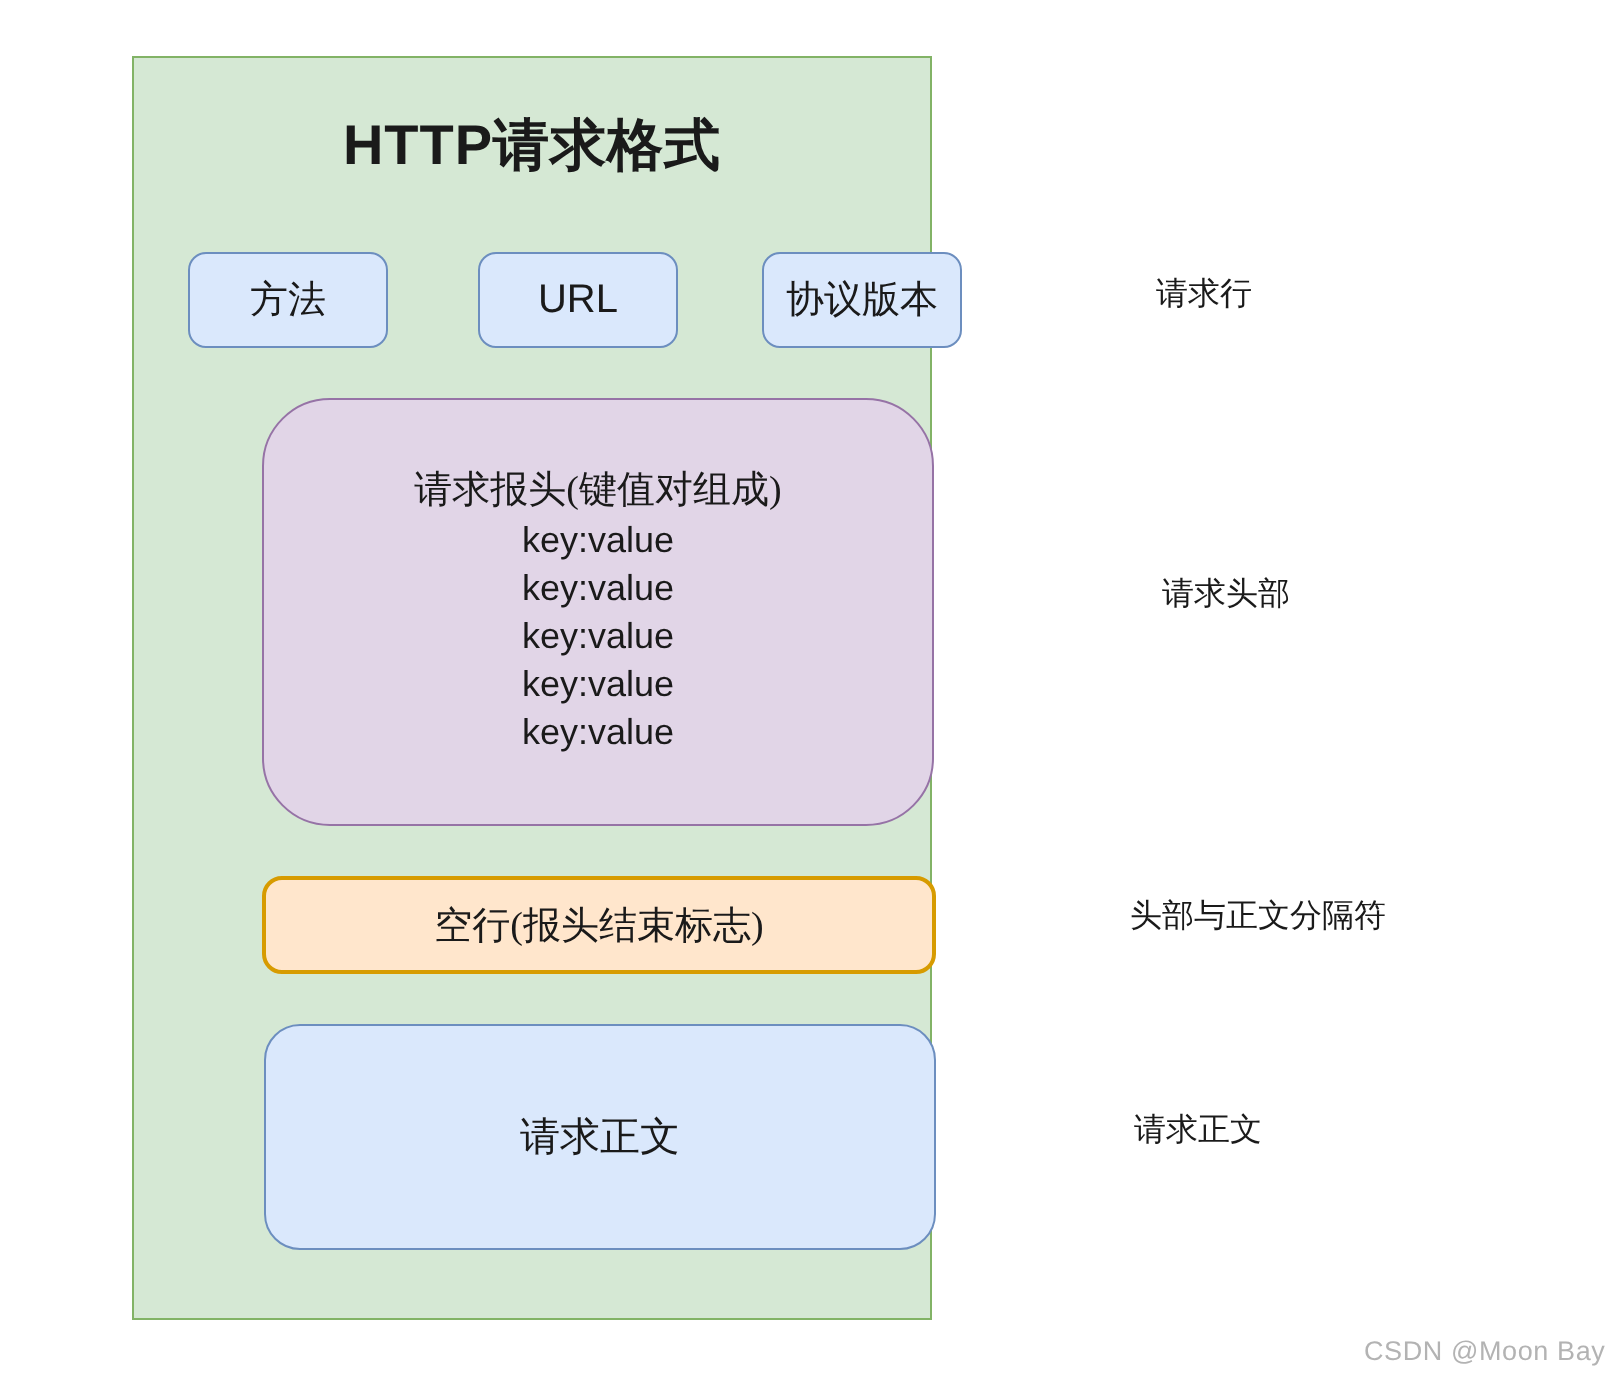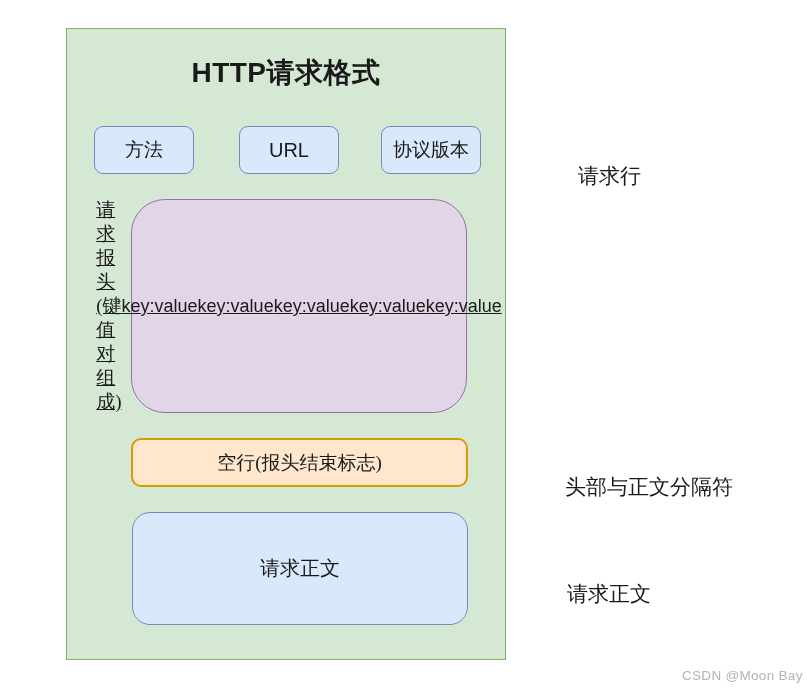--- a/index.html
+++ b/index.html
@@ -20,21 +20,21 @@
     overflow: hidden; position: relative;
     color: var(--text);
     font-family: "Liberation Sans", "DejaVu Sans", sans-serif;
   }
   .canvas { position: absolute; inset: 0; }
 
   .cjk-serif { font-family: "Liberation Serif", "DejaVu Serif", serif; }
 
   .container {
     position: absolute; left: 66px; top: 28px;
-    width: 440px; height: 632px;
+    width: 400px; height: 632px;
     background: var(--container-fill);
     border: 1px solid var(--container-stroke);
   }
 
   .title {
     position: absolute; left: 0; right: 0; top: 26px;
     text-align: center;
     font-size: 28px; font-weight: 700;
     line-height: 36px;
     letter-spacing: 0.5px;
@@ -56,22 +56,22 @@
   .small-box.latin { font-size: 20px; }
   .box-method { left: 27px; }
   .box-url    { left: 172px; }
   .box-proto  { left: 314px; }
 
   .header-box {
     left: 64px; top: 170px; width: 336px; height: 214px;
     background: var(--purple-fill);
     border: 1px solid var(--purple-stroke);
     border-radius: 34px;
-    flex-direction: row;
-    font-size: 18px; line-height: 24px; text-decoration: underline;
+    flex-direction: column;
+    font-size: 18px; line-height: 24px;
   }
   .header-box .heading { font-size: 19px; }
   .header-box .kv { font-family: "Liberation Sans", "DejaVu Sans", sans-serif; }
 
   .separator-box {
     left: 64px; top: 409px; width: 337px; height: 49px;
     background: var(--orange-fill);
     border: 2px solid var(--orange-stroke);
     border-radius: 10px;
     font-size: 19px;
@@ -80,23 +80,22 @@
   .body-box {
     left: 65px; top: 483px; width: 336px; height: 113px;
     background: var(--blue-fill);
     border: 1px solid var(--blue-stroke);
     border-radius: 18px;
     font-size: 20px;
   }
 
   .side-label {
     position: absolute;
-    font-size: 21px; line-height: 26px;
+    font-size: 16px; line-height: 26px;
     white-space: nowrap;
-    margin-top: 28px;
   }
   .label-request-line { left: 578px; top: 135px; }
   .label-request-header {
     left: 558px; top: 283px; width: 110px;
     text-align: center; line-height: 30px; white-space: normal;
   }
   .label-separator { left: 565px; top: 446px; }
   .label-body { left: 567px; top: 553px; }
 
   .watermark {
@@ -139,20 +138,21 @@
 
     <div class="node body-box cjk-serif">
       <span>请求正文</span>
     </div>
 
   </div>
 
   <div class="side-label label-request-line cjk-serif">请求行</div>
 
   <div class="side-label label-request-header cjk-serif">
+    <div>请求头部</div>
   </div>
 
   <div class="side-label label-separator cjk-serif">头部与正文分隔符</div>
 
   <div class="side-label label-body cjk-serif">请求正文</div>
 
   <div class="watermark" style="color: rgb(179, 179, 179);">CSDN @Moon Bay</div>
 
 </div>
 

